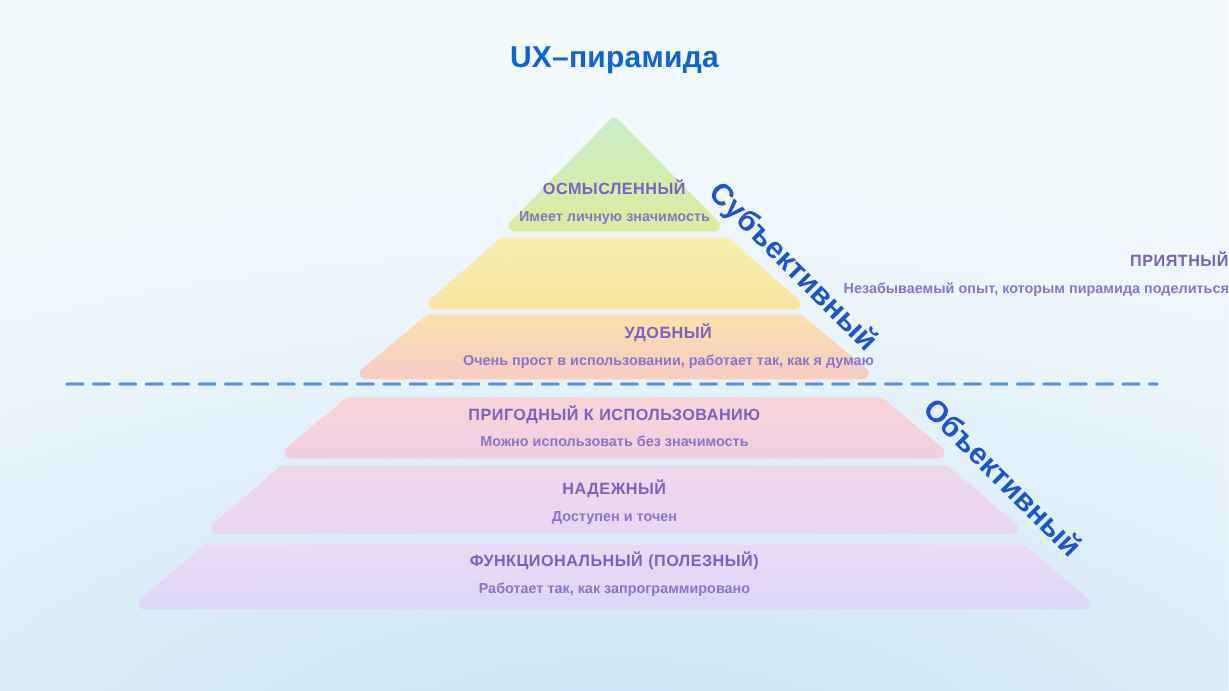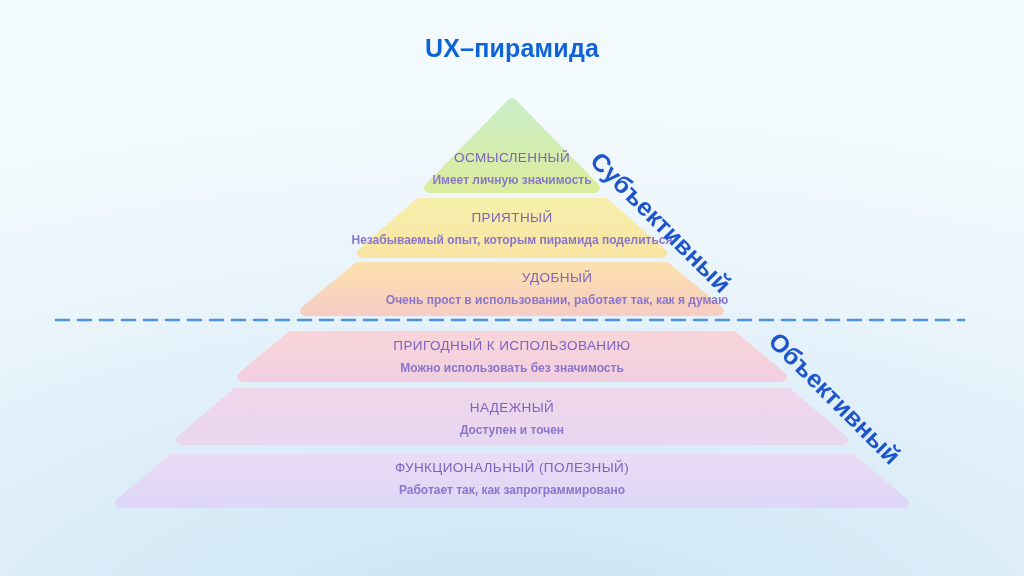--- a/index.html
+++ b/index.html
@@ -45,21 +45,21 @@
   .level-label {
     position: absolute;
     left: 0;
     width: 100%;
     text-align: center;
     pointer-events: none;
   }
   .level-name {
     font-size: 13.5px;
     line-height: 16px;
-    font-weight: normal;
+    font-weight: bold;
     letter-spacing: 0.4px;
     text-transform: uppercase;
     color: var(--level-heading-text, #7b64c0);
     margin: 0 0 7px 0;
   }
   .level-desc {
     font-size: 12px;
     line-height: 14px;
     font-weight: bold;
     color: var(--level-description-text, #8a76cc);
@@ -77,21 +77,21 @@
     color: var(--side-label-text, #1d55cc);
     transform: rotate(45deg);
     transform-origin: center center;
     white-space: nowrap;
     pointer-events: none;
   }
   .side-label.subjective { left: 561px; top: 207px; }
   .side-label.objective  { left: 740px; top: 383px; width: 190px; }
 
   .lbl-1 { top: 150px; }
-  .lbl-2 { top: 210px; }
+  .lbl-2 { top: 210px; text-align: right; }
   .lbl-3 { top: 270px; padding-left: 45px; }
   .lbl-4 { top: 338px; }
   .lbl-5 { top: 400px; }
   .lbl-6 { top: 460px; }
 </style>
 </head>
 <body>
 
 <div class="canvas">
 

